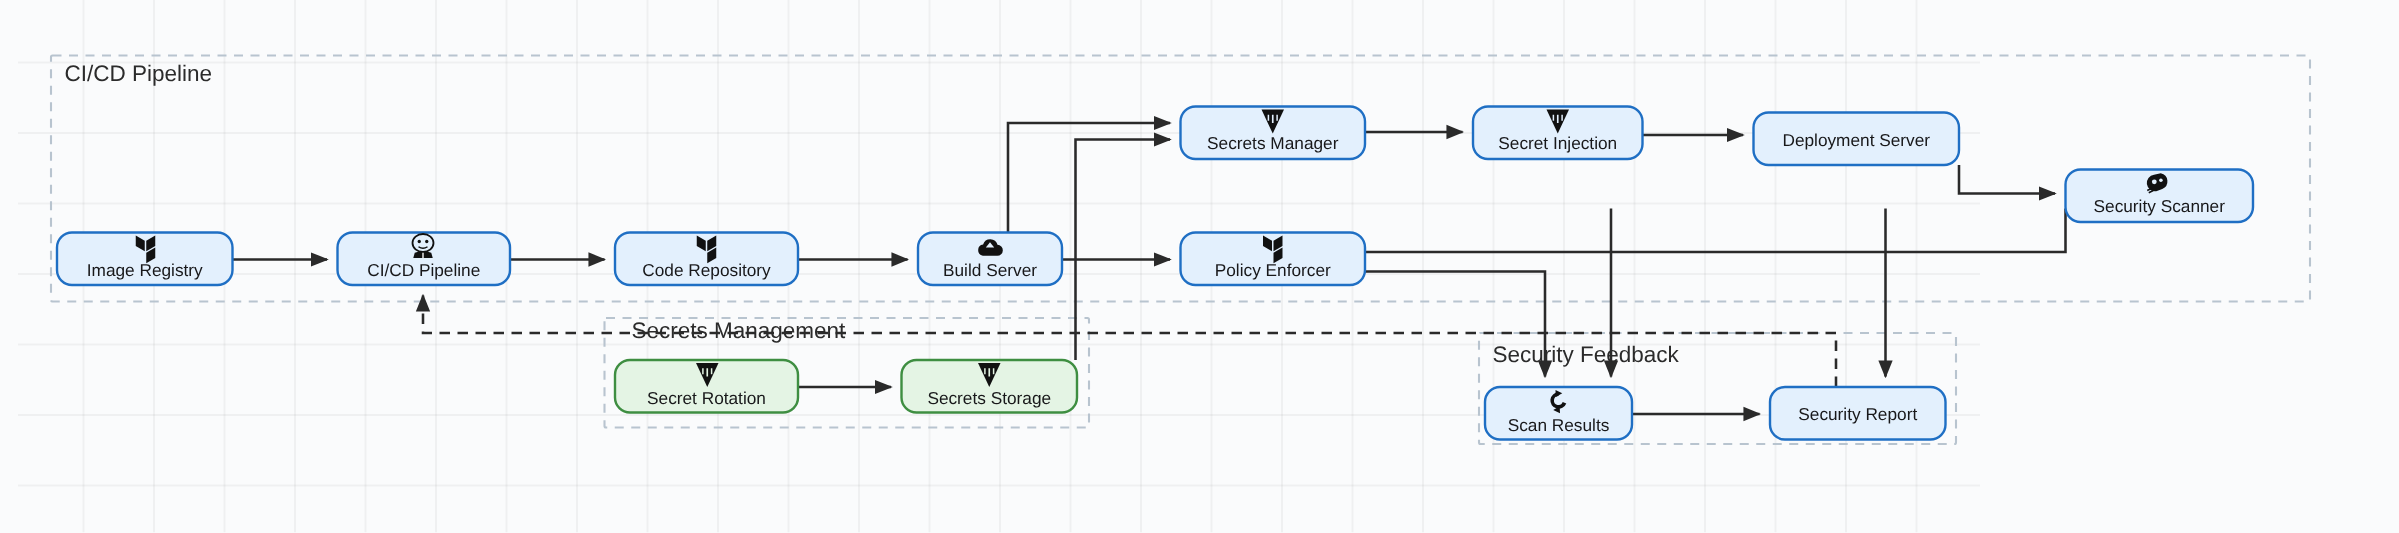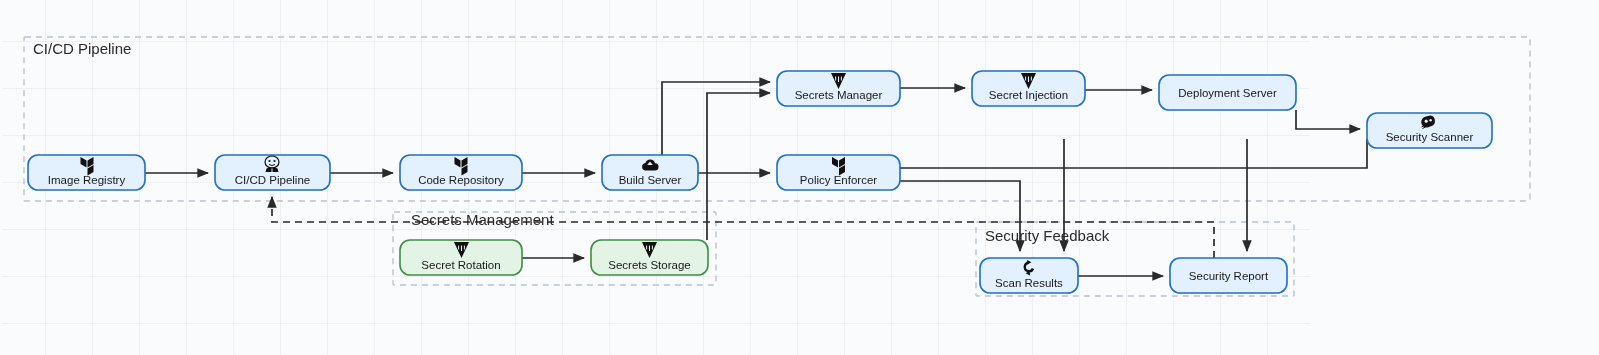--- a/index.html
+++ b/index.html
@@ -9,21 +9,21 @@
   }
   body {
     width: 1599px;
     height: 355px;
     font-family: "Liberation Sans", sans-serif;
     overflow: hidden;
     position: relative;
   }
   #canvas {
     position: absolute;
-    left: 2px; top: 0;
+    left: 12px; top: 0;
     width: 1308px;
     height: 355px;
     background-color: #fafbfc;
     background-image:
       linear-gradient(to right, rgba(0,0,0,0.045) 1px, transparent 1px),
       linear-gradient(to bottom, rgba(0,0,0,0.045) 1px, transparent 1px);
     background-size: 47px 47px;
     background-position: -4px -6px;
   }
   svg#diagram {

